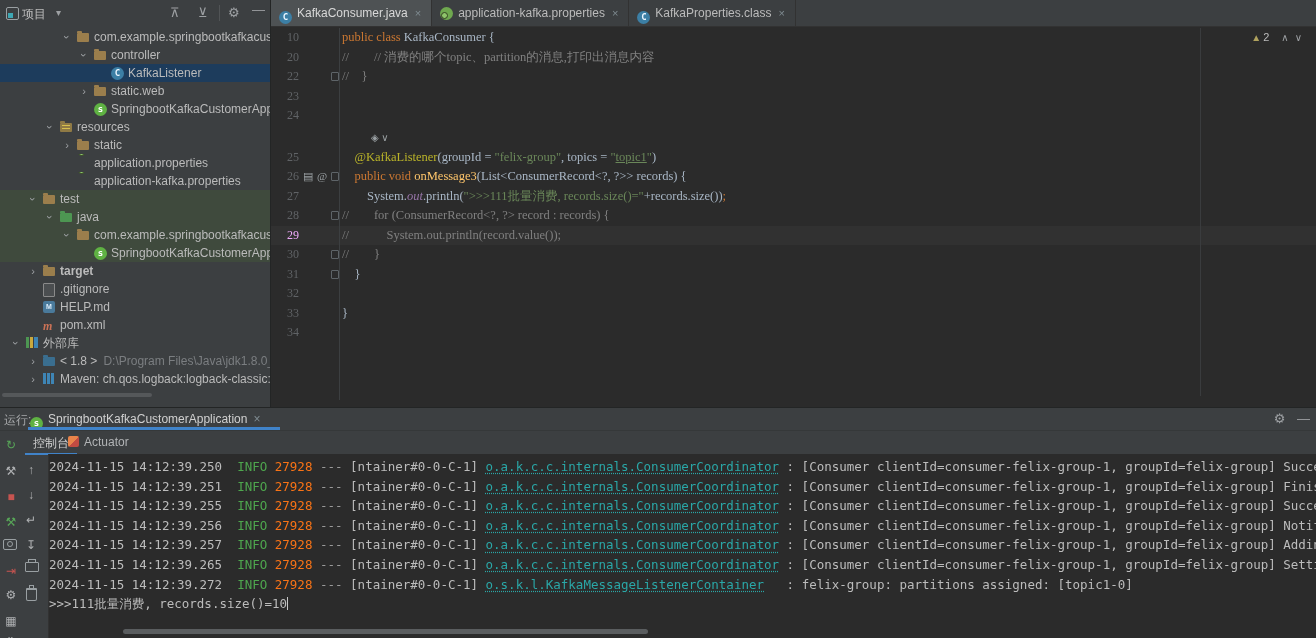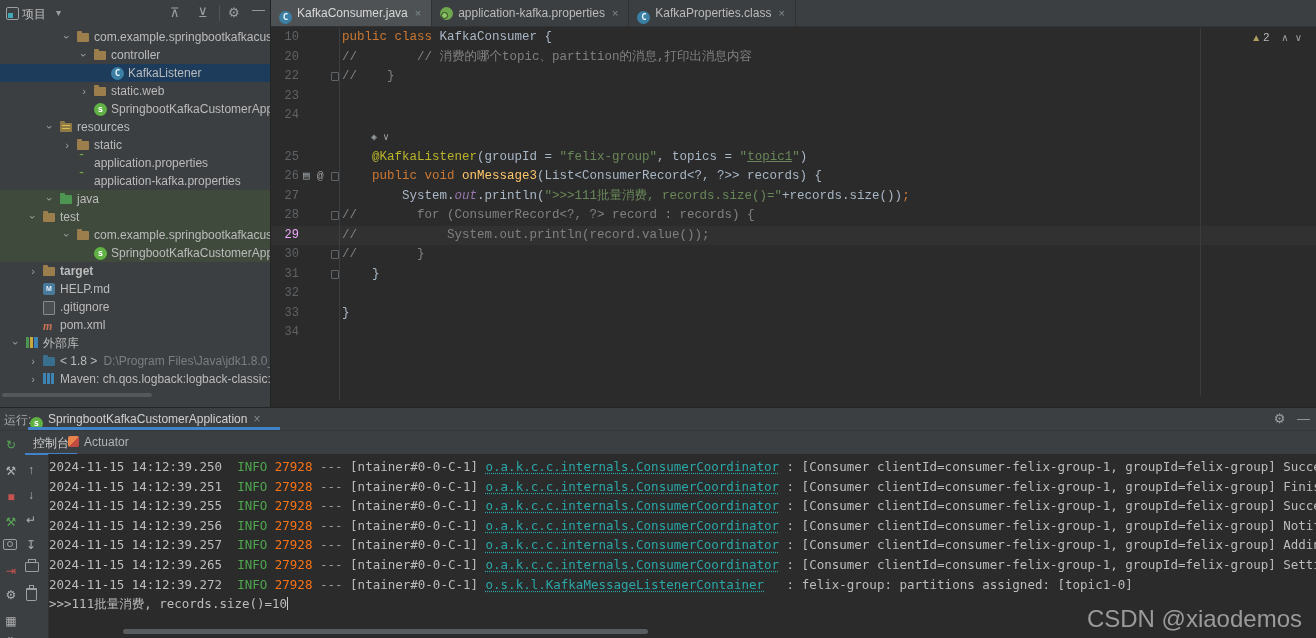--- a/index.html
+++ b/index.html
@@ -49,21 +49,21 @@
   [data-name="external-libraries-icon"]{background:linear-gradient(90deg,#4d9652 0 3px,#3c3f41 3px 4px,#c9a93e 4px 7px,#3c3f41 7px 8px,#3e85b5 8px 11px);}
   #tree-hscroll{left:2px;top:393px;width:150px;height:4px;background:#55585a;border-radius:2px;}
 
   
   #editor{left:271px;top:0;width:1045px;height:407px;background:#2b2b2b;}
   #tab-strip{left:0;top:0;width:1045px;height:26px;background:#3c3f41;border-bottom:1px solid #323232;white-space:nowrap;}
   .etab{display:inline-block;height:26px;line-height:26px;padding:0 10px 0 8px;color:#bbbbbb;border-right:1px solid #323232;vertical-align:top;}
   .etab.active{background:#4e5254;color:#d8d8d8;}
   .etab .circ{position:relative;display:inline-block;vertical-align:-3px;margin-right:5px;}
   .etab .tclose{color:#7f8b91;margin-left:7px;font-size:11px;}
-  #code{left:0;top:28px;width:1045px;height:379px;font-family:Liberation Mono, monospace;font-size:12.5px;}
+  #code{left:0;top:28px;width:1045px;height:379px;font-family:Liberation Serif, serif;font-size:12.5px;}
   .crow{position:relative;height:19.5px;line-height:19.5px;white-space:pre;}
   .crow.cur{background:#313131;}
   .crow.inlay{height:22px;line-height:22px;}
   .lnum{position:absolute;left:0;width:28px;text-align:right;color:#606366;font-size:12px;}
   .crow.cur .lnum{color:#f0abfc;}
   .gut-ic{position:absolute;color:#9aa0a3;font-size:10px;}
   .gfold{position:absolute;left:60px;top:5px;width:6px;height:7px;border:1px solid #5e6468;border-radius:1px;}
   .ctext{position:absolute;left:71px;}
   #gutter-sep{left:68px;top:28px;width:1px;height:372px;background:#3c3f41;}
   #margin-guide{left:929px;top:28px;width:1px;height:368px;background:#3a3c3e;}
@@ -165,50 +165,50 @@
         </div>
         <div class="trow" data-name="tree-item">
           <span class="tic" data-name="properties-file-icon" style="left: 77px;"></span>
           <span class="tlabel" data-name="tree-item-label" style="left: 94px;">application.properties</span>
         </div>
         <div class="trow" data-name="tree-item">
           <span class="tic" data-name="properties-file-icon" style="left: 77px;"></span>
           <span class="tlabel" data-name="tree-item-label" style="left: 94px;">application-kafka.properties</span>
         </div>
         <div class="trow green" data-name="tree-item">
+          <span class="chev exp" data-name="chevron-down-icon" style="left: 27px;">›</span>
+          <span class="tic" data-name="folder-icon" style="left: 43px;"></span>
+          <span class="tlabel" data-name="tree-item-label" style="left: 60px;">test</span>
+        </div>
+        <div class="trow green" data-name="tree-item">
           <span class="chev exp" data-name="chevron-down-icon" style="left: 44px;">›</span>
           <span class="tic" data-name="java-folder-icon" style="left: 60px;"></span>
           <span class="tlabel" data-name="tree-item-label" style="left: 77px;">java</span>
-        </div>
-        <div class="trow green" data-name="tree-item">
-          <span class="chev exp" data-name="chevron-down-icon" style="left: 27px;">›</span>
-          <span class="tic" data-name="folder-icon" style="left: 43px;"></span>
-          <span class="tlabel" data-name="tree-item-label" style="left: 60px;">test</span>
         </div>
         <div class="trow green" data-name="tree-item">
           <span class="chev exp" data-name="chevron-down-icon" style="left: 61px;">›</span>
           <span class="tic" data-name="folder-icon" style="left: 77px;"></span>
           <span class="tlabel" data-name="tree-item-label" style="left: 94px;">com.example.springbootkafkacus</span>
         </div>
         <div class="trow green" data-name="tree-item">
           <span class="circ tic" data-name="spring-boot-test-icon" style="left: 94px;">s</span>
           <span class="tlabel" data-name="tree-item-label" style="left: 111px;">SpringbootKafkaCustomerApp</span>
         </div>
         <div class="trow" data-name="tree-item">
           <span class="chev" data-name="chevron-right-icon" style="left: 27px;">›</span>
           <span class="tic" data-name="folder-icon" style="left: 43px;"></span>
           <span class="tlabel" data-name="tree-item-label" style="left: 60px; font-weight: bold;">target</span>
         </div>
         <div class="trow" data-name="tree-item">
+          <span class="tic" data-name="gitignore-file-icon" style="left: 43px;"></span>
+          <span class="tlabel" data-name="tree-item-label" style="left: 60px;">.gitignore</span>
+        </div>
+        <div class="trow" data-name="tree-item">
           <span class="tic" data-name="markdown-file-icon" style="left: 43px;">M</span>
           <span class="tlabel" data-name="tree-item-label" style="left: 60px;">HELP.md</span>
-        </div>
-        <div class="trow" data-name="tree-item">
-          <span class="tic" data-name="gitignore-file-icon" style="left: 43px;"></span>
-          <span class="tlabel" data-name="tree-item-label" style="left: 60px;">.gitignore</span>
         </div>
         <div class="trow" data-name="tree-item">
           <span class="tic" data-name="maven-pom-icon" style="left: 43px;">m</span>
           <span class="tlabel" data-name="tree-item-label" style="left: 60px;">pom.xml</span>
         </div>
         <div class="trow" data-name="tree-item">
           <span class="chev exp" data-name="chevron-down-icon" style="left: 10px;">›</span>
           <span class="tic" data-name="external-libraries-icon" style="left: 26px;"></span>
           <span class="tlabel" data-name="tree-item-label" style="left: 43px;">外部库</span>
         </div>
@@ -296,16 +296,15 @@
         <div class="cline" data-name="console-line"><span class="c-time" data-name="log-timestamp">2024-11-15 14:12:39.251</span><span class="c-time">  </span><span class="c-info" data-name="log-level">INFO</span><span class="c-time"> </span><span class="c-pid" data-name="log-pid">27928</span><span class="c-dash"> --- </span><span class="c-thread" data-name="log-thread">[ntainer#0-0-C-1]</span><span class="c-thread"> </span><span class="c-logger" data-name="log-logger-link">o.a.k.c.c.internals.ConsumerCoordinator</span><span class="c-msg" data-name="log-message"> : [Consumer clientId=consumer-felix-group-1, groupId=felix-group] Finished ass</span></div>
         <div class="cline" data-name="console-line"><span class="c-time" data-name="log-timestamp">2024-11-15 14:12:39.255</span><span class="c-time">  </span><span class="c-info" data-name="log-level">INFO</span><span class="c-time"> </span><span class="c-pid" data-name="log-pid">27928</span><span class="c-dash"> --- </span><span class="c-thread" data-name="log-thread">[ntainer#0-0-C-1]</span><span class="c-thread"> </span><span class="c-logger" data-name="log-logger-link">o.a.k.c.c.internals.ConsumerCoordinator</span><span class="c-msg" data-name="log-message"> : [Consumer clientId=consumer-felix-group-1, groupId=felix-group] Successfully</span></div>
         <div class="cline" data-name="console-line"><span class="c-time" data-name="log-timestamp">2024-11-15 14:12:39.256</span><span class="c-time">  </span><span class="c-info" data-name="log-level">INFO</span><span class="c-time"> </span><span class="c-pid" data-name="log-pid">27928</span><span class="c-dash"> --- </span><span class="c-thread" data-name="log-thread">[ntainer#0-0-C-1]</span><span class="c-thread"> </span><span class="c-logger" data-name="log-logger-link">o.a.k.c.c.internals.ConsumerCoordinator</span><span class="c-msg" data-name="log-message"> : [Consumer clientId=consumer-felix-group-1, groupId=felix-group] Notifying as</span></div>
         <div class="cline" data-name="console-line"><span class="c-time" data-name="log-timestamp">2024-11-15 14:12:39.257</span><span class="c-time">  </span><span class="c-info" data-name="log-level">INFO</span><span class="c-time"> </span><span class="c-pid" data-name="log-pid">27928</span><span class="c-dash"> --- </span><span class="c-thread" data-name="log-thread">[ntainer#0-0-C-1]</span><span class="c-thread"> </span><span class="c-logger" data-name="log-logger-link">o.a.k.c.c.internals.ConsumerCoordinator</span><span class="c-msg" data-name="log-message"> : [Consumer clientId=consumer-felix-group-1, groupId=felix-group] Adding newly</span></div>
         <div class="cline" data-name="console-line"><span class="c-time" data-name="log-timestamp">2024-11-15 14:12:39.265</span><span class="c-time">  </span><span class="c-info" data-name="log-level">INFO</span><span class="c-time"> </span><span class="c-pid" data-name="log-pid">27928</span><span class="c-dash"> --- </span><span class="c-thread" data-name="log-thread">[ntainer#0-0-C-1]</span><span class="c-thread"> </span><span class="c-logger" data-name="log-logger-link">o.a.k.c.c.internals.ConsumerCoordinator</span><span class="c-msg" data-name="log-message"> : [Consumer clientId=consumer-felix-group-1, groupId=felix-group] Setting offs</span></div>
         <div class="cline" data-name="console-line"><span class="c-time" data-name="log-timestamp">2024-11-15 14:12:39.272</span><span class="c-time">  </span><span class="c-info" data-name="log-level">INFO</span><span class="c-time"> </span><span class="c-pid" data-name="log-pid">27928</span><span class="c-dash"> --- </span><span class="c-thread" data-name="log-thread">[ntainer#0-0-C-1]</span><span class="c-thread"> </span><span class="c-logger" data-name="log-logger-link">o.s.k.l.KafkaMessageListenerContainer</span><span class="c-msg" data-name="log-message">   : felix-group: partitions assigned: [topic1-0]</span></div>
         <div class="cline" data-name="console-input-line"><span class="c-msg">&gt;&gt;&gt;111批量消费, records.size()=10</span><span class="caret" data-name="text-caret"></span></div>
       </div>
     <div id="console-bg-strip" class="abs" data-name="console-scroll-gutter"></div>
     <div id="console-hscroll" class="abs" data-name="console-horizontal-scrollbar"></div>
-    <div id="watermark" class="abs" data-name="watermark">CSDN @xiaodemos</div>
   </div>
 
 </div>
 
 </body></html>

